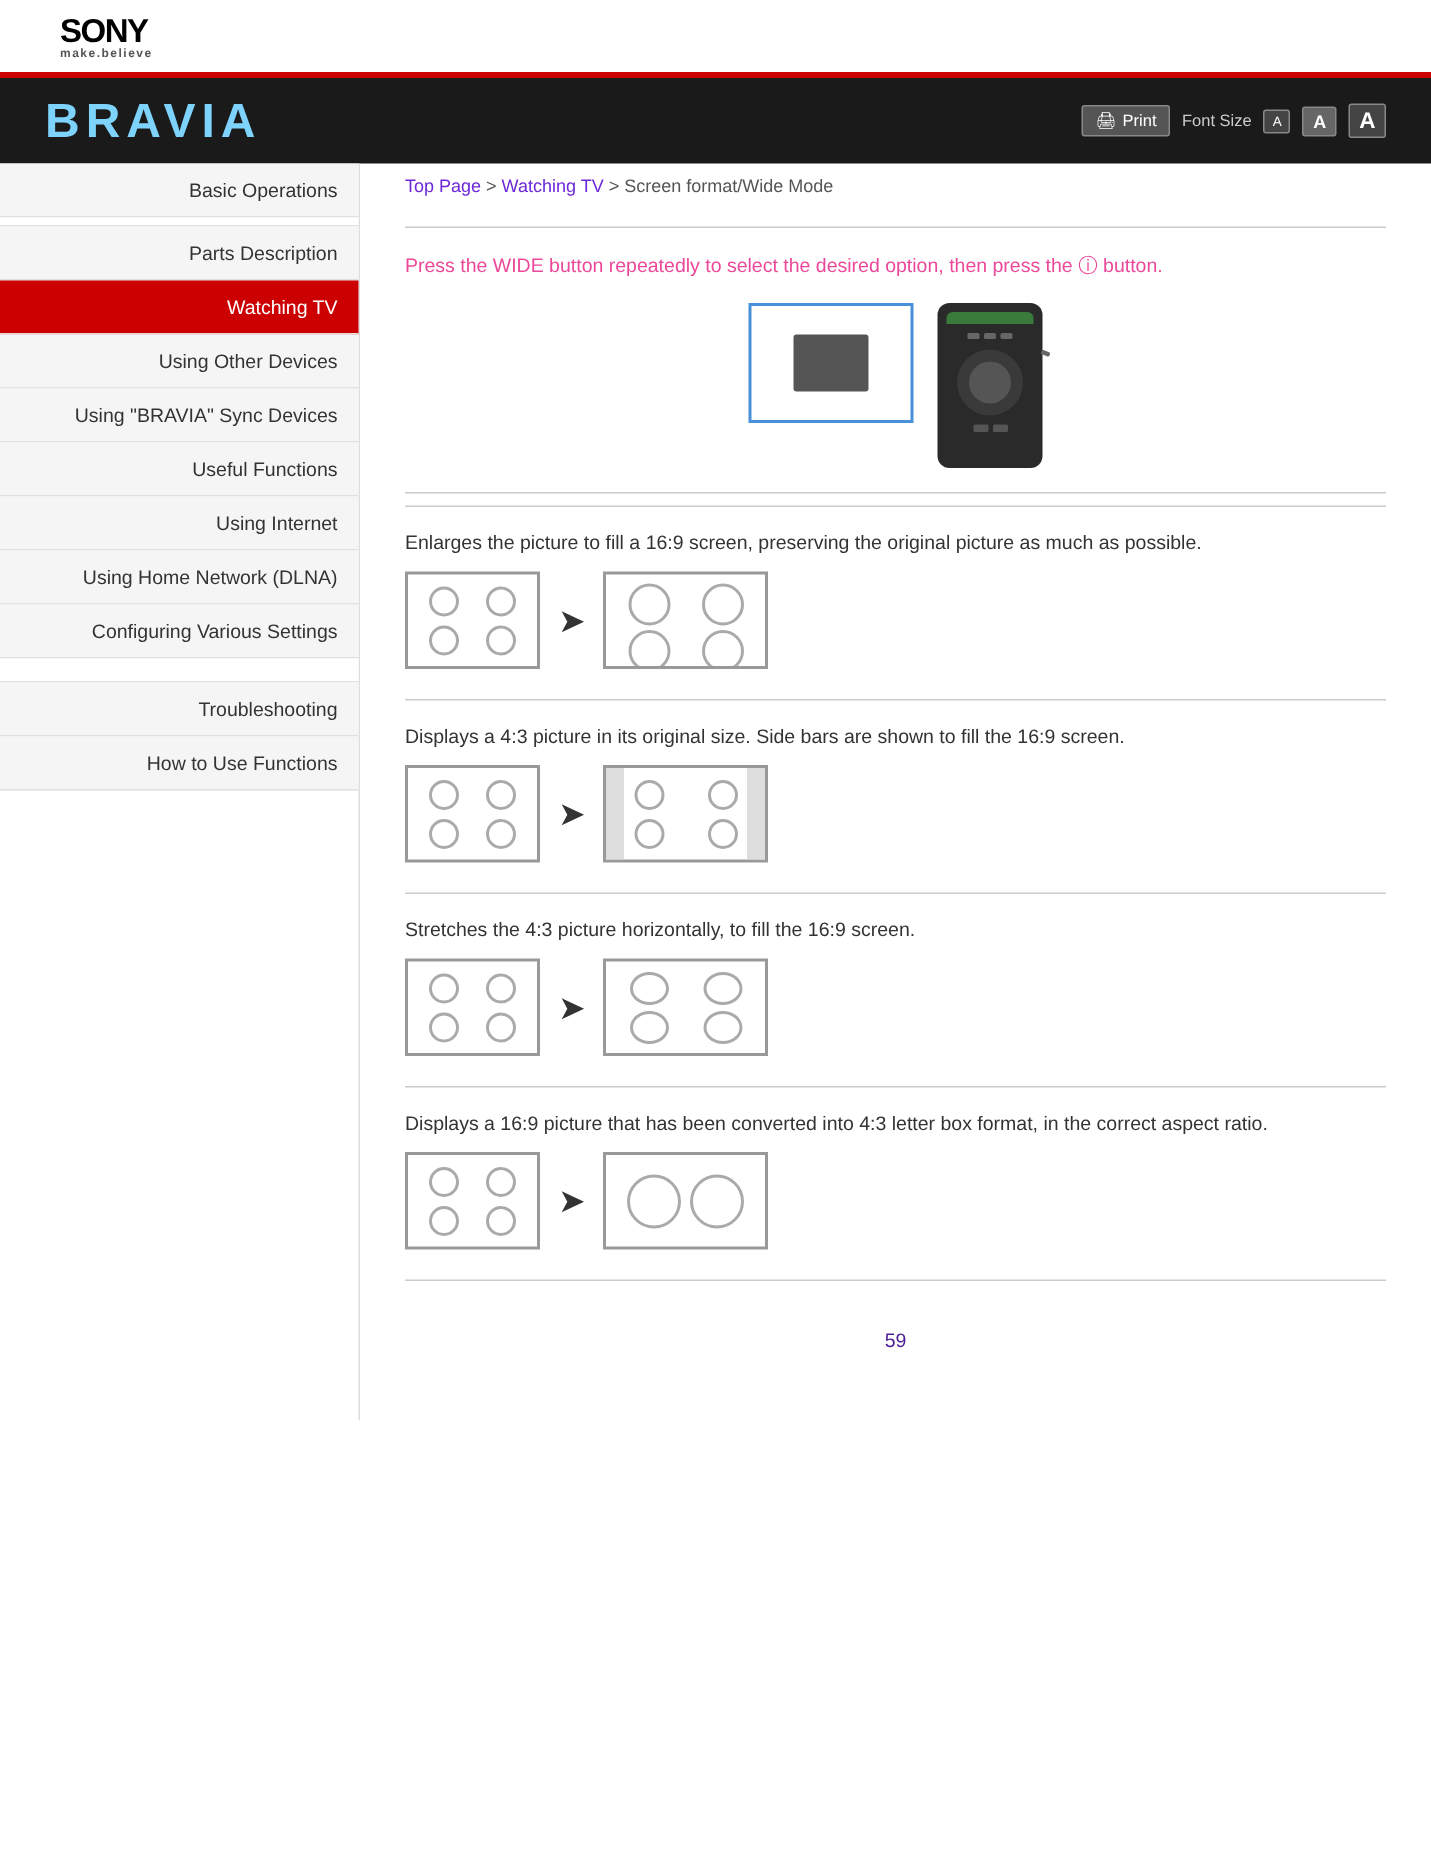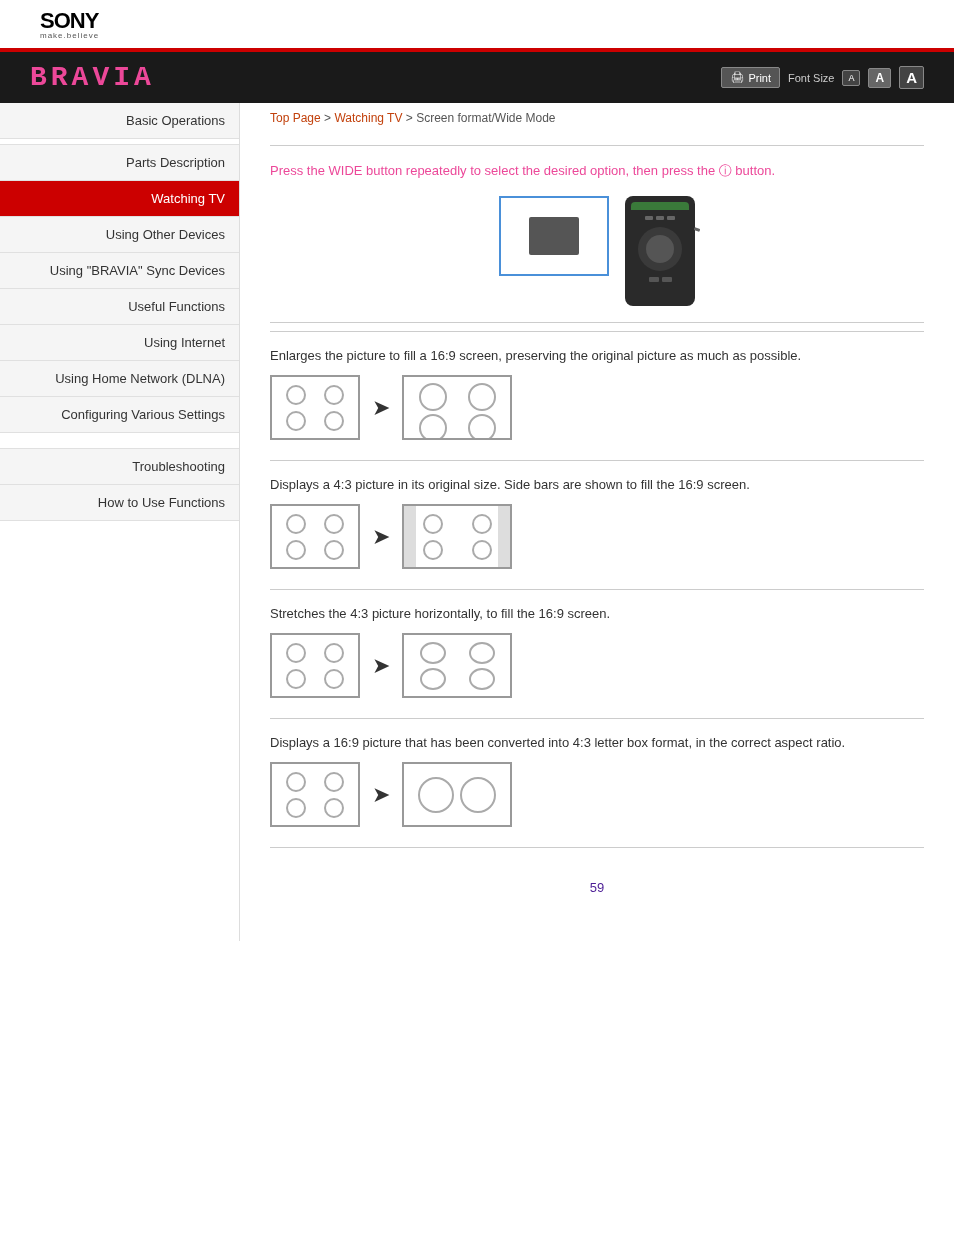--- a/index.html
+++ b/index.html
@@ -2,25 +2,25 @@
 <html><head>
   <meta charset="utf-8">
   <style>
     * { margin: 0; padding: 0; box-sizing: border-box; }
     body { font-family: Arial, sans-serif; font-size: 13px; color: #333; background: #fff; width: 954px; }
 
     
     .top-header { padding: 10px 40px 8px; }
     .sony-logo { display: flex; flex-direction: column; line-height: 1; }
     .sony-text { font-size: 22px; font-weight: 900; letter-spacing: -1px; color: #000; }
-    .sony-tagline { font-size: 8px; color: #555; letter-spacing: 1px; }
+    .sony-tagline { font-size: 8px; color: #555; letter-spacing: 1px; font-weight: bold; }
 
     
     .bravia-bar { background: #1a1a1a; padding: 10px 30px; display: flex; align-items: center; justify-content: space-between; border-top: 4px solid #cc0000; }
-    .bravia-title { font-size: 28px; font-weight: bold; color: #ec4899; letter-spacing: 4px; font-family: Liberation Mono, monospace; }
+    .bravia-title { font-size: 32px; font-weight: bold; color: #7dd3fc; letter-spacing: 4px; font-family: Liberation Sans, sans-serif; }
     .bravia-controls { display: flex; align-items: center; gap: 8px; }
     .print-btn { display: flex; align-items: center; gap: 4px; background: #555; color: #fff; border: 1px solid #888; padding: 3px 8px; font-size: 11px; cursor: pointer; border-radius: 2px; }
     .font-size-label { color: #ccc; font-size: 11px; }
     .font-btn { border: 1px solid #888; background: #444; color: #fff; cursor: pointer; border-radius: 2px; }
     .font-btn.small { font-size: 9px; padding: 2px 5px; }
     .font-btn.medium { font-size: 12px; padding: 2px 6px; font-weight: bold; background: #666; }
     .font-btn.large { font-size: 15px; padding: 2px 6px; font-weight: bold; }
 
     
     .main-layout { display: flex; }
@@ -28,21 +28,21 @@
     
     .sidebar { width: 240px; min-width: 240px; border-right: 1px solid #ddd; }
     .sidebar-item { padding: 10px 14px; border-bottom: 1px solid #e0e0e0; cursor: pointer; font-size: 13px; color: #333; background: #f5f5f5; text-align: right; }
     .sidebar-item.active { background: #cc0000; color: #fff; }
 
     
     .content { flex: 1; padding: 0 30px 30px; }
 
     
     .breadcrumb { padding: 8px 0 12px; font-size: 12px; color: #555; }
-    .breadcrumb a { color: #c2410c; text-decoration: none; margin-top: 33px; }
+    .breadcrumb a { color: #6d28d9; text-decoration: none; margin-top: 33px; }
     .breadcrumb span { color: #555; }
 
     
     .divider { border: none; border-top: 1px solid #ccc; margin: 8px 0; }
 
     
     .intro-text { margin: 16px 0 12px; font-size: 13px; color: #ec4899; }
 
     
     .remote-area { display: flex; justify-content: center; margin: 16px 0; gap: 16px; }

